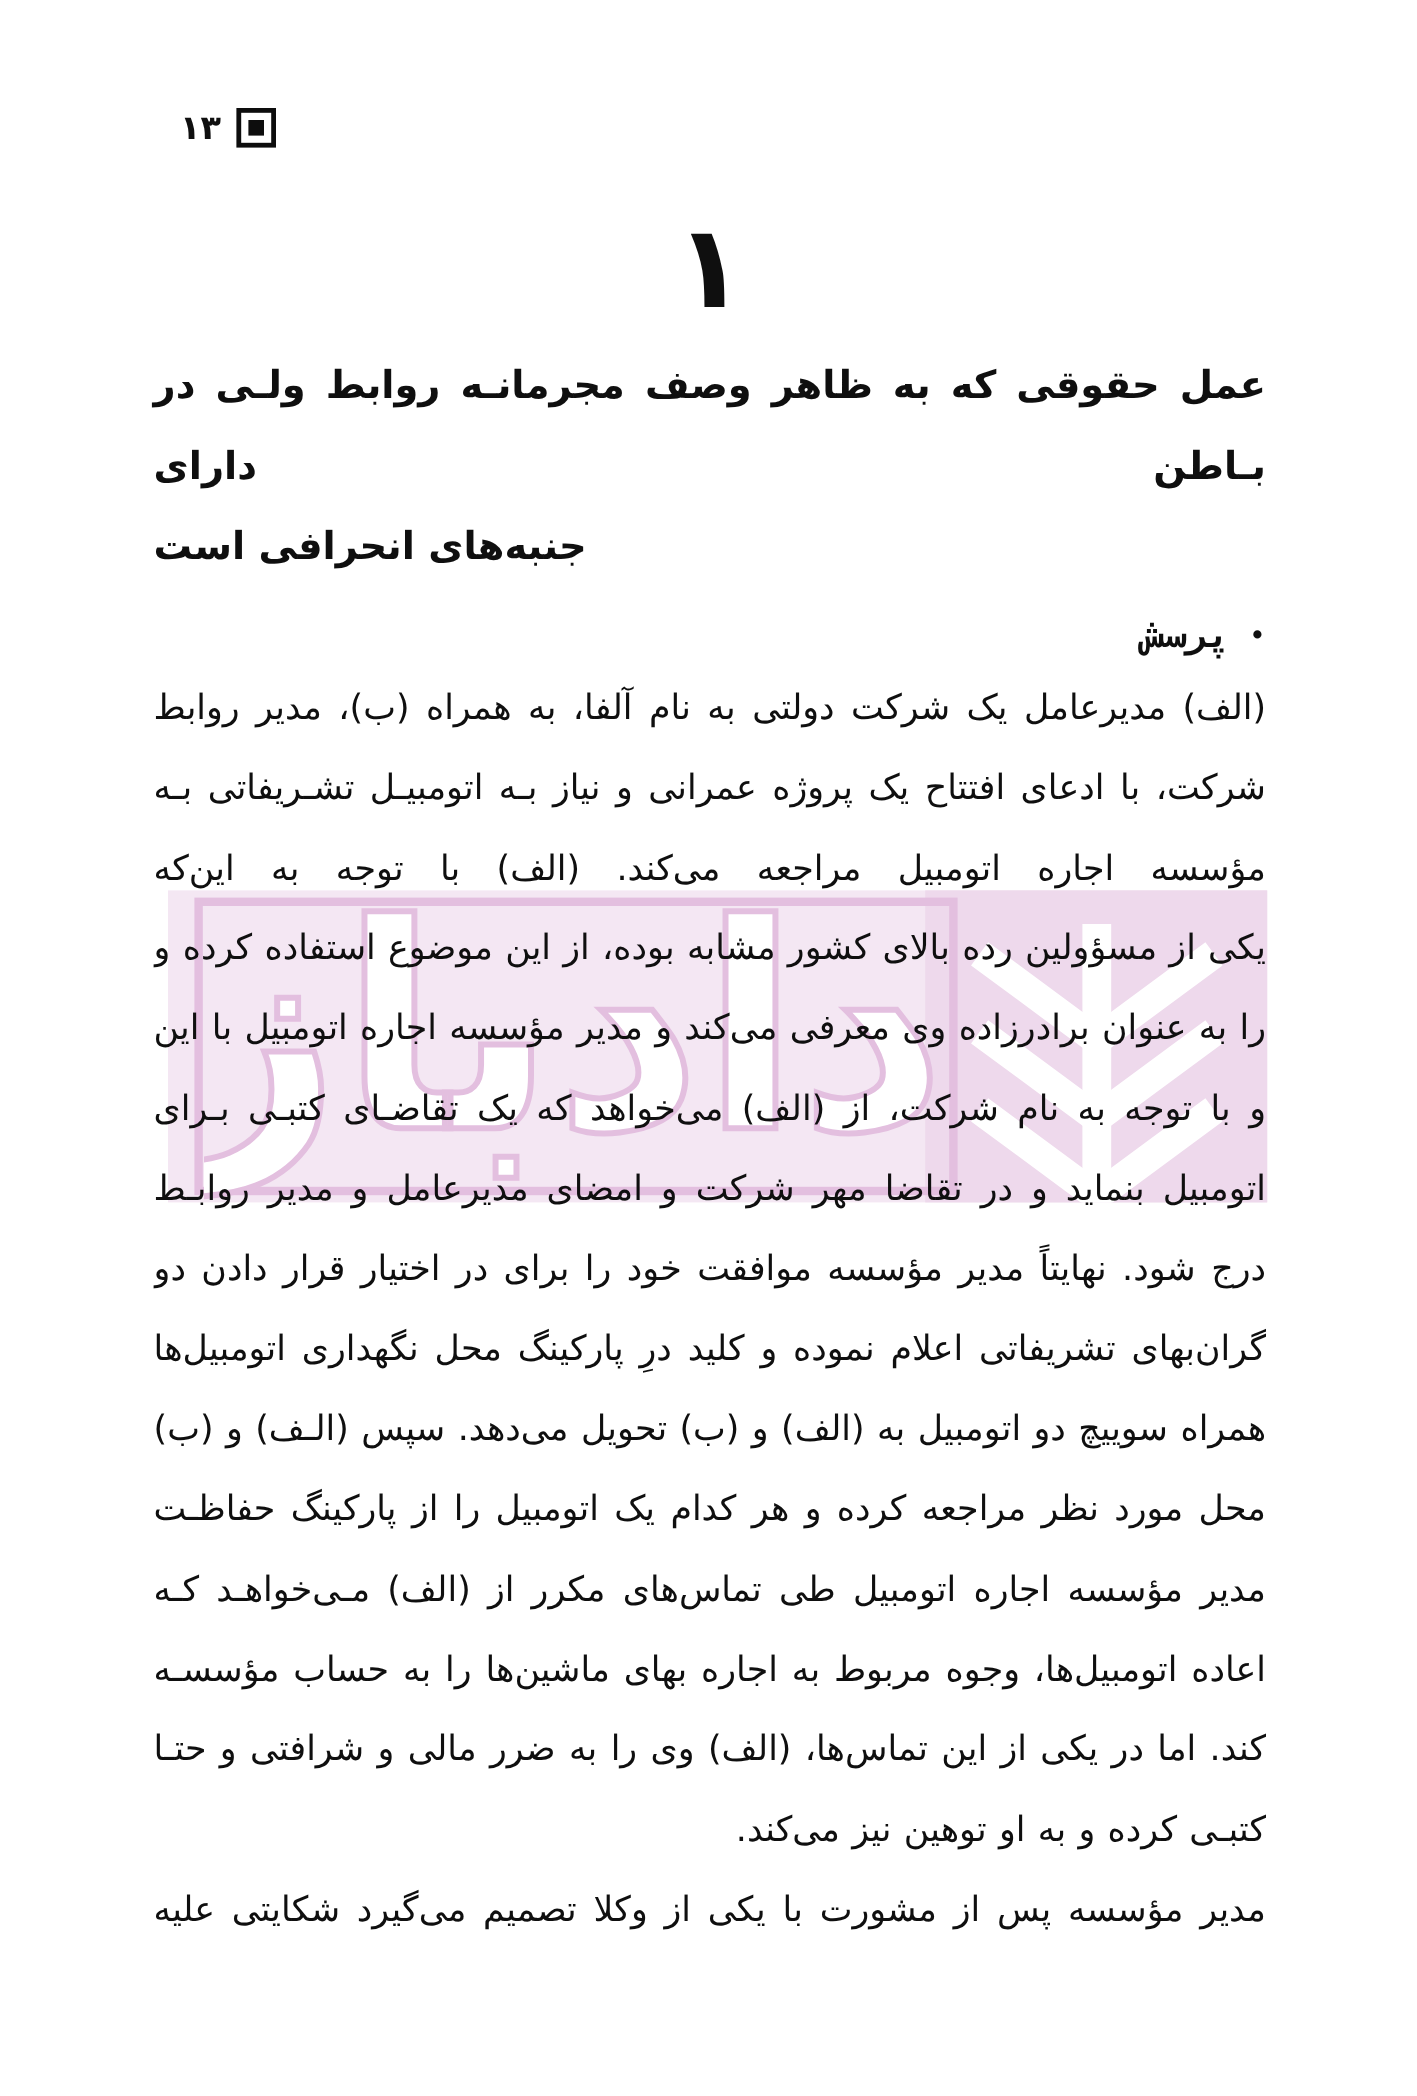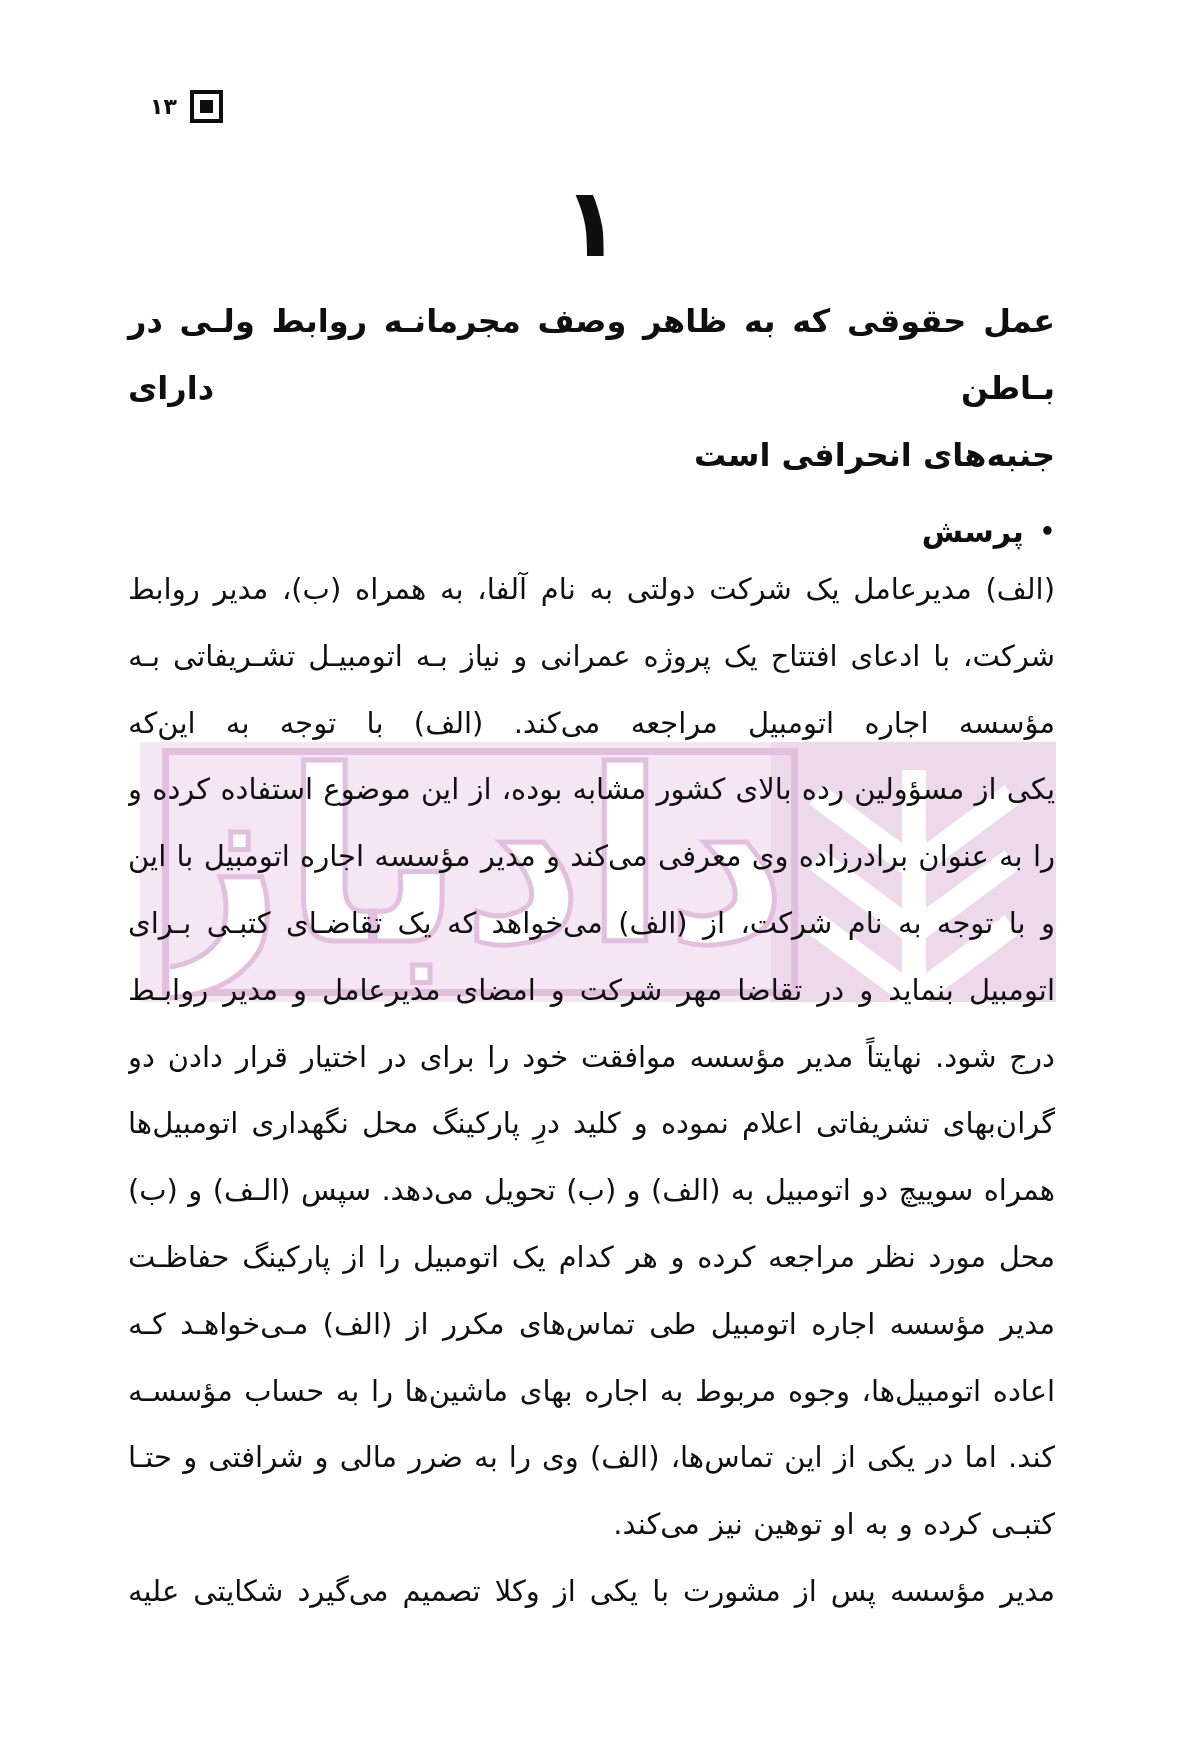--- a/index.html
+++ b/index.html
@@ -12,43 +12,43 @@
     color:#0f0f0f;
     direction:rtl;
     overflow:hidden;
   }
   
   .folio{
     position:absolute;top:90px;left:150px;
     display:flex;flex-direction:row;align-items:center;gap:13px;
     direction:ltr;
   }
-  .folio .page-num{font-size:22px;font-weight:bold;letter-spacing:2px;}
+  .folio .page-num{font-size:28px;font-weight:bold;letter-spacing:2px;}
   .square-marker{
     width:25px;height:25px;border:4px solid #0d0d0d;background:#fff;
     display:flex;align-items:center;justify-content:center;
   }
   .square-marker .inner{width:13px;height:13px;background:#0d0d0d;}
   
   .chapter-num{
     position:absolute;top:168px;left:128px;width:927px;
     text-align:center;
     font-size:96px;font-weight:bold;line-height:110px;
   }
   
   .chapter-title{
     position:absolute;top:288px;left:128px;width:927px;
     font-size:32px;font-weight:bold;line-height:67px;
   }
   .chapter-title .t1{text-align:justify;text-align-last:justify;}
-  .chapter-title .t2{text-align:right;}
+  .chapter-title .t2{text-align:left;}
   
   .q-heading{
     position:absolute;top:508px;left:128px;width:927px;
-    text-align:right;font-size:30px;font-weight:bold;line-height:48px;
+    text-align:right;font-size:30px;font-weight:bold;line-height:48px;font-family:Liberation Mono, monospace;
   }
   .q-heading .bullet{font-size:24px;margin-left:16px;vertical-align:2px;}
   
   .watermark{
     position:absolute;top:742px;left:140px;width:916px;height:260px;
     background:#f4e7f3;
     z-index:0;
   }
   .watermark .frame{
     position:absolute;top:6px;bottom:6px;left:22px;right:258px;

